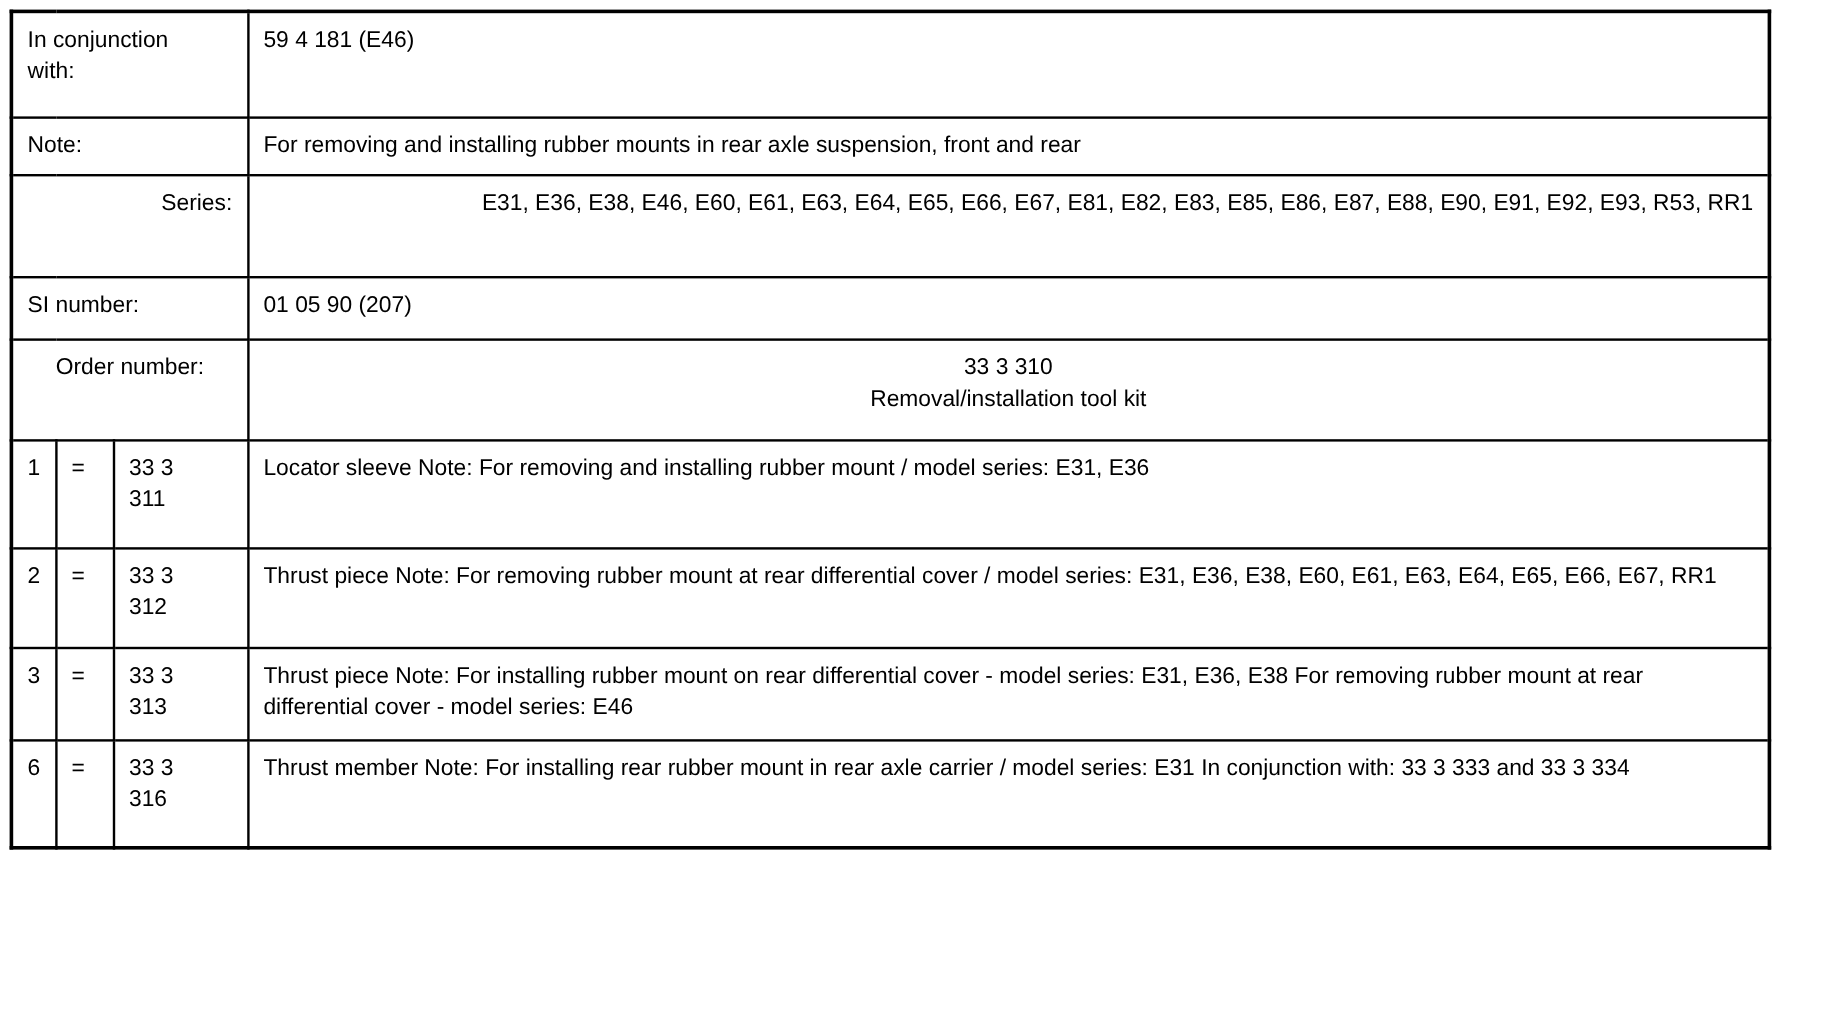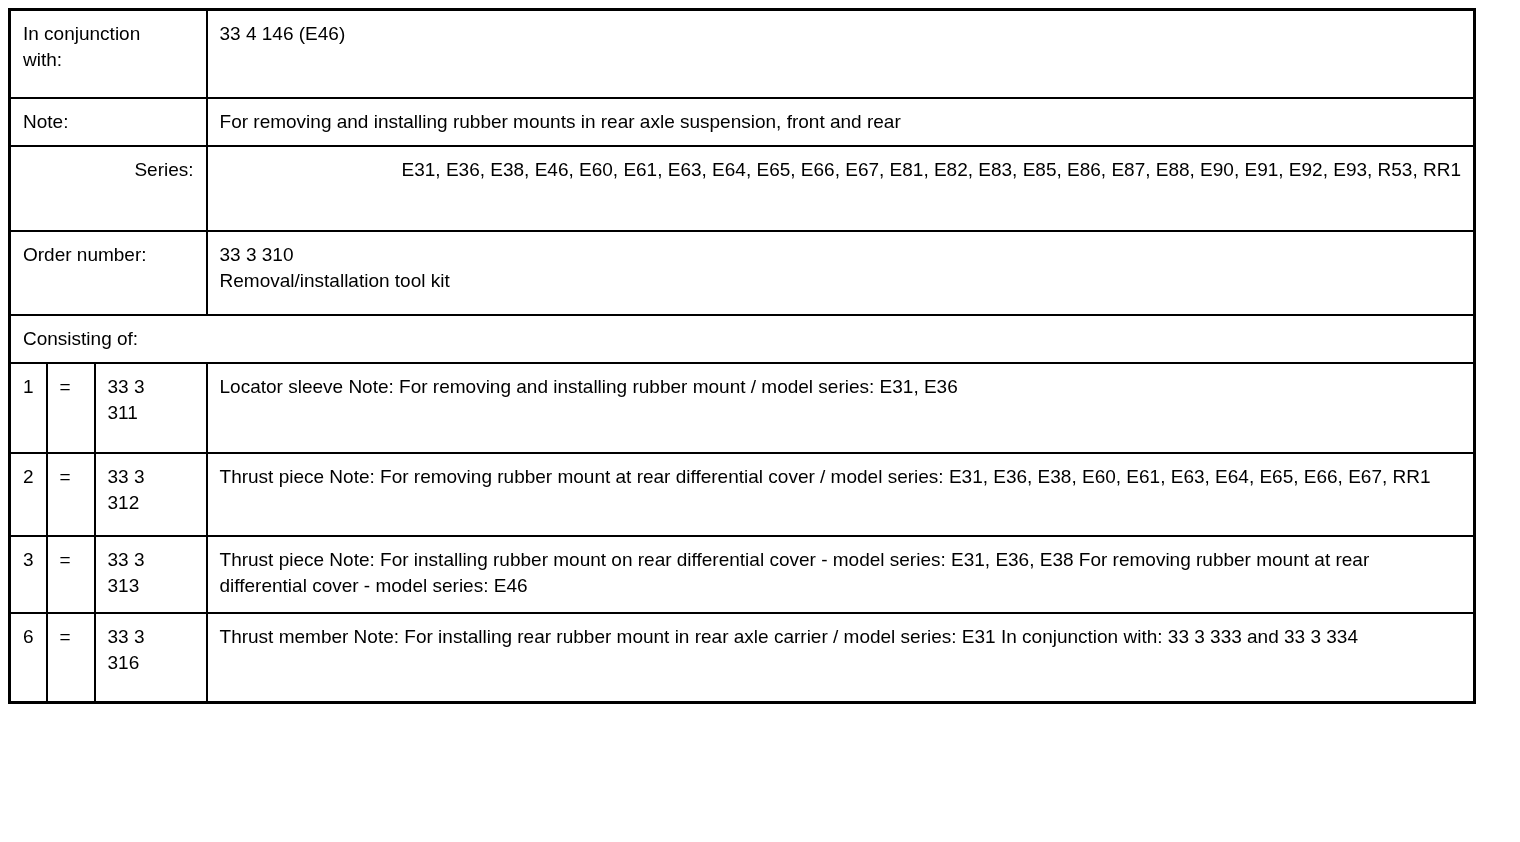--- a/index.html
+++ b/index.html
@@ -35,21 +35,21 @@
   col.c-num  { width: 37px; }
   col.c-eq   { width: 48px; }
   col.c-part { width: 112px; }
   col.c-rest { width: auto; }
 
   tr.h88 { height: 88px; }
   tr.h48 { height: 48px; }
   tr.h85 { height: 85px; text-align: right; }
   tr.h82 { height: 82px; }
   tr.h52 { height: 52px; }
-  tr.h84 { height: 84px; }
+  tr.h84 { height: 84px; text-align: center; }
   tr.h90 { height: 90px; }
   tr.h83 { height: 83px; }
   tr.h77 { height: 77px; }
 
   td.center { text-align: left; }
 </style>
 </head>
 <body>
 
 <div class="page">
@@ -58,44 +58,45 @@
       <col class="c-num">
       <col class="c-eq">
       <col class="c-part">
       <col class="c-rest">
     </colgroup>
 
     <tbody>
         <tr class="h88">
       <td colspan="3">In conjunction
 with:</td>
-      <td>33 4 146 (E46)</td>
+      <td>59 4 181 (E46)</td>
     </tr>
 
     <tr class="h48">
       <td colspan="3">Note:</td>
       <td>For removing and installing rubber mounts in rear axle suspension, front and rear</td>
     </tr>
 
     <tr class="h85">
       <td colspan="3">Series:</td>
       <td>E31, E36, E38, E46, E60, E61, E63, E64, E65, E66, E67, E81, E82, E83, E85, E86, E87, E88, E90, E91, E92, E93, R53, RR1</td>
     </tr>
 
 
+    <tr class="h52">
+      <td colspan="3">SI number:</td>
+      <td>01 05 90 (207)</td>
+    </tr>
 
     <tr class="h84">
       <td colspan="3">Order number:</td>
       <td>33 3 310
 Removal/installation tool kit</td>
     </tr>
 
-    <tr class="h48">
-      <td colspan="4">Consisting of:</td>
-    </tr>
 
     <tr class="h90">
       <td class="center">1</td>
       <td class="center">=</td>
       <td>33 3
 311</td>
       <td>Locator sleeve Note: For removing and installing rubber mount / model series: E31, E36</td>
     </tr>
 
     <tr class="h83">

